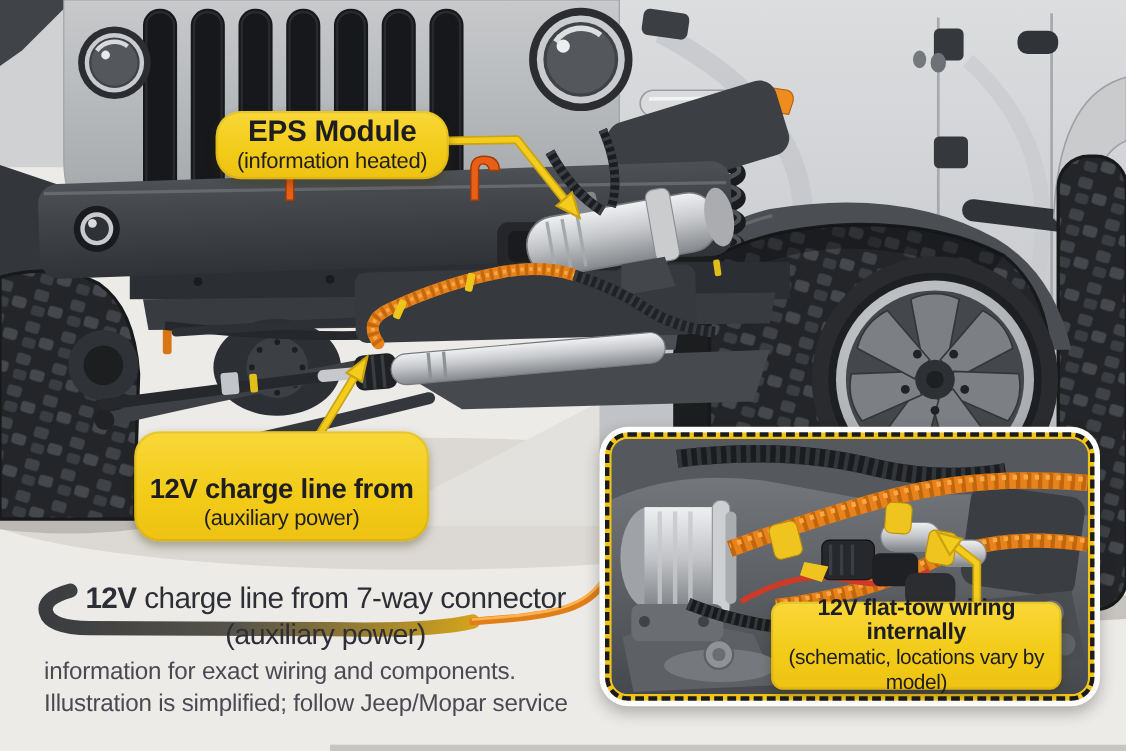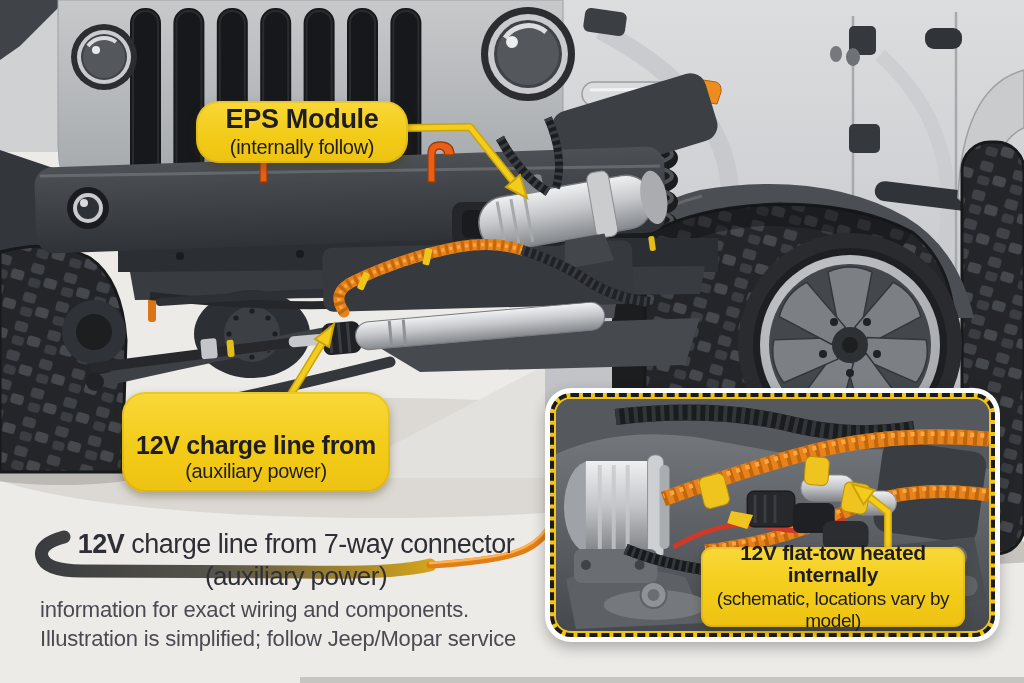--- a/index.html
+++ b/index.html
@@ -401,30 +401,30 @@
     </g>
     <g>
       <polyline points="888,550 888,512 869,497" fill="none" stroke="#caa30f" stroke-width="8" stroke-linejoin="round"></polyline>
       <polyline points="888,550 888,512 869,497" fill="none" stroke="#f3cc1c" stroke-width="5" stroke-linejoin="round"></polyline>
       <polygon points="852,484 874.5,490 863.5,504.5" fill="#f3cc1c" stroke="#caa30f" stroke-width="2"></polygon>
     </g>
   </svg>
 
   <div class="callout co-eps">
     <div class="t">EPS Module</div>
-    <div class="s">(internally follow)</div>
+    <div class="s">(information heated)</div>
   </div>
 
   <div class="callout co-charge">
     <div class="t">12V charge line from</div>
     <div class="s">(auxiliary power)</div>
   </div>
 
   <div class="callout co-inset">
-    <div class="t">12V flat-tow heated</div>
+    <div class="t">12V flat-tow wiring</div>
     <div class="t">internally</div>
     <div class="s">(schematic, locations vary by model)</div>
   </div>
 
   <div class="bottom-label">
     <div class="l1"><b>12V</b><span> charge line from 7-way connector</span></div>
     <div class="l2">(auxiliary power)</div>
   </div>
 
   <div class="disclaimer">

